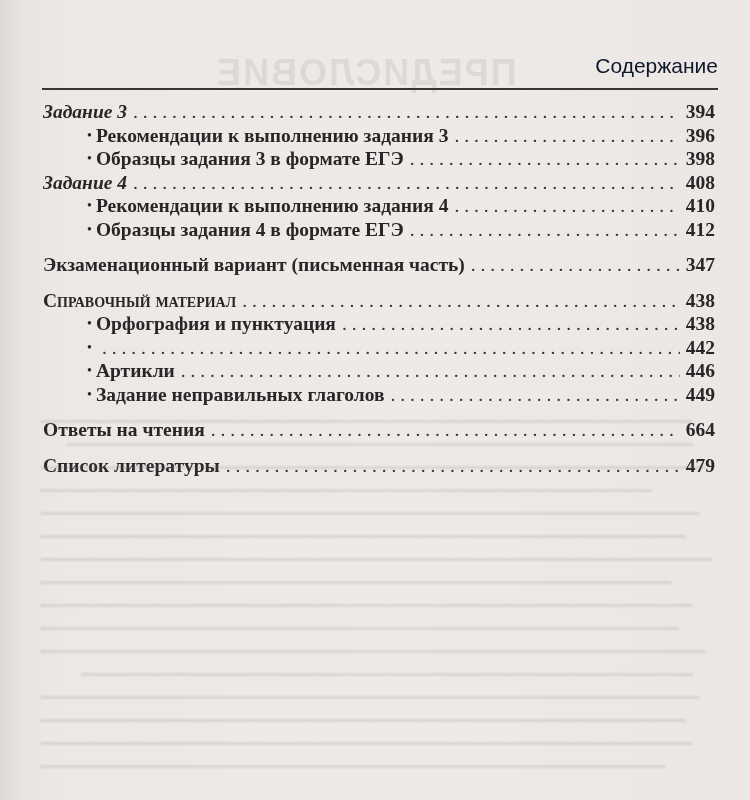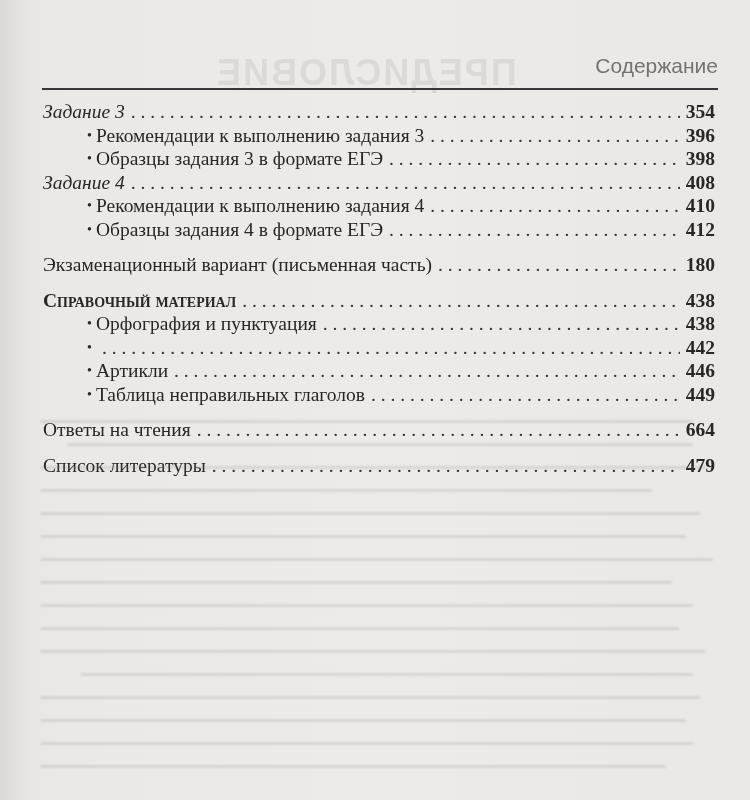--- a/index.html
+++ b/index.html
@@ -12,39 +12,39 @@
   }
   .ghost {
     position: absolute; left: 215px; top: 52px;
     font-family: "Liberation Sans", sans-serif; font-weight: bold;
     font-size: 36px; color: #dcd8d6; letter-spacing: 2px;
     transform: scaleX(-1); opacity: 0.9;
   }
   .running-head {
     position: absolute; right: 32px; top: 54px;
     font-family: "Liberation Sans", "DejaVu Sans", sans-serif;
-    font-size: 21px; color: #737373;
+    font-size: 21px; color: #0f172a;
   }
   .rule {
     position: absolute; left: 42px; right: 32px; top: 88px;
     height: 2px; background: #3a3637;
   }
   .toc {
     position: absolute; left: 43px; right: 35px; top: 100px;
   }
   .row {
     display: flex; align-items: baseline;
     height: 23.5px; font-size: 19.5px; line-height: 23.5px;
     white-space: nowrap; overflow: hidden;
   }
   .row.indent { padding-left: 44px; }
   .row.gap { margin-top: 12px; }
   .row .label { flex: 0 0 auto; }
-  .row.italic .label { font-style: italic; font-weight: normal; }
-  .row.bold .label { font-weight: normal; }
+  .row.italic .label { font-style: italic; font-weight: bold; }
+  .row.bold .label { font-weight: bold; }
   .row.smallcaps .label { font-variant: small-caps; font-weight: bold; text-align: center; }
   .row .bullet { font-size: 14px; margin-right: 4px; position: relative; top: -2px; }
   .row .leader {
     flex: 1 1 auto; overflow: hidden; margin: 0 6px;
     letter-spacing: 4.5px; color: #3a3637;
   }
   .row .leader::before {
     content: ". . . . . . . . . . . . . . . . . . . . . . . . . . . . . . . . . . . . . . . . . . . . . . . . . . . . . . . . . . . . . . . . . . . . . . . . . . . . . . . . . . . . . . . . . . . . . . . . . . . . . . . .";
     letter-spacing: 0;
   }
@@ -61,21 +61,21 @@
 <body>
 
 <div class="ghost">ПРЕДИСЛОВИЕ</div>
 <div class="running-head">Содержание</div>
 <div class="rule"></div>
 
 <div class="toc">
   <div class="row italic">
     <span class="label">Задание 3</span>
     <span class="leader"></span>
-    <span class="page">354</span>
+    <span class="page">394</span>
   </div>
   <div class="row bold indent">
     <span class="bullet">•</span>
     <span class="label">Рекомендации к выполнению задания 3</span>
     <span class="leader"></span>
     <span class="page">396</span>
   </div>
   <div class="row bold indent">
     <span class="bullet">•</span>
     <span class="label">Образцы задания 3 в формате ЕГЭ</span>
@@ -95,21 +95,21 @@
   </div>
   <div class="row bold indent">
     <span class="bullet">•</span>
     <span class="label">Образцы задания 4 в формате ЕГЭ</span>
     <span class="leader"></span>
     <span class="page">412</span>
   </div>
   <div class="row bold gap">
     <span class="label">Экзаменационный вариант (письменная часть)</span>
     <span class="leader"></span>
-    <span class="page">180</span>
+    <span class="page">347</span>
   </div>
   <div class="row smallcaps gap">
     <span class="label">Справочный материал</span>
     <span class="leader"></span>
     <span class="page">438</span>
   </div>
   <div class="row bold indent">
     <span class="bullet">•</span>
     <span class="label">Орфография и пунктуация</span>
     <span class="leader"></span>
@@ -121,21 +121,21 @@
     <span class="page">442</span>
   </div>
   <div class="row bold indent">
     <span class="bullet">•</span>
     <span class="label">Артикли</span>
     <span class="leader"></span>
     <span class="page">446</span>
   </div>
   <div class="row bold indent">
     <span class="bullet">•</span>
-    <span class="label">Таблица неправильных глаголов</span>
+    <span class="label">Задание неправильных глаголов</span>
     <span class="leader"></span>
     <span class="page">449</span>
   </div>
   <div class="row bold gap">
     <span class="label">Ответы на чтения</span>
     <span class="leader"></span>
     <span class="page">664</span>
   </div>
   <div class="row bold gap">
     <span class="label">Список литературы</span>

